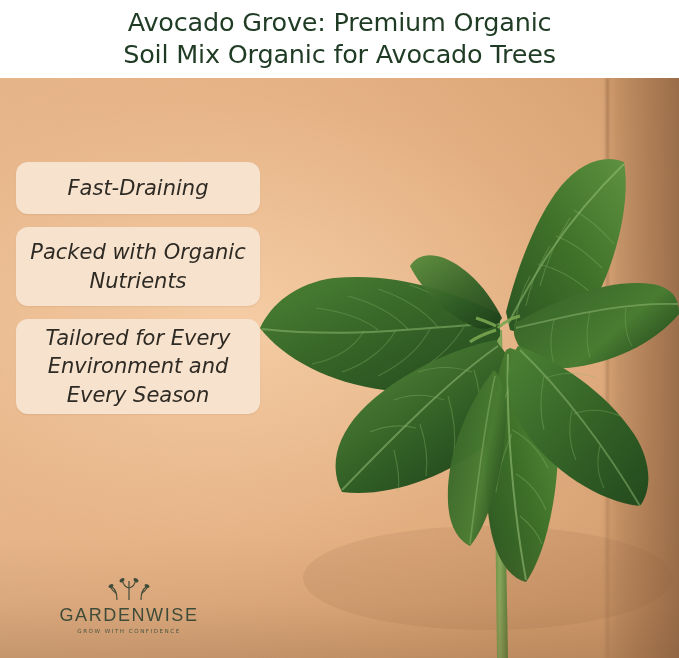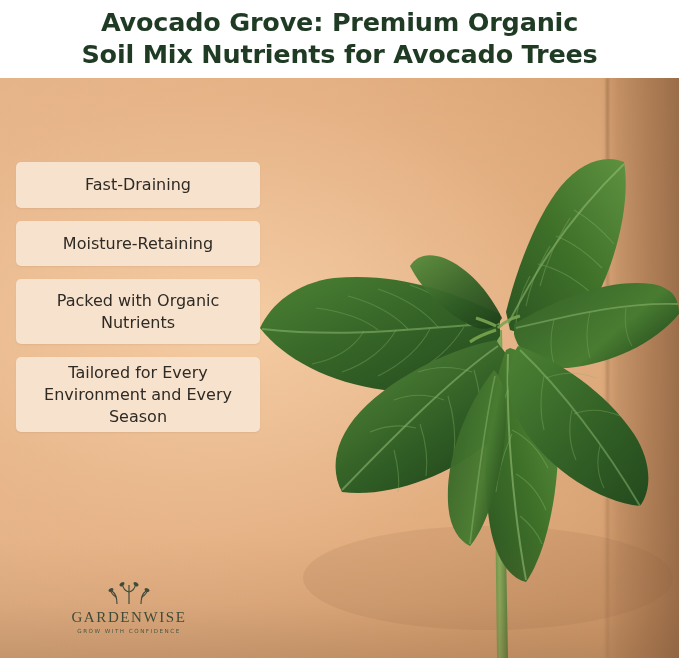--- a/index.html
+++ b/index.html
@@ -33,21 +33,21 @@
     align-items: center;
     justify-content: center;
     box-sizing: border-box;
     padding: 0 28px;
   }
   .headline {
     margin: 0;
     text-align: center;
     color: #1f3b24;
     font-size: 25.5px;
-    font-weight: bold;
+    font-weight: normal;
     line-height: 1.25;
     letter-spacing: -0.2px;
     font-family: "DejaVu Sans", sans-serif;
   }
   .headline .line2 {
     display: block;
   }
   
   .scene {
     position: absolute;
@@ -94,49 +94,50 @@
   
   .features {
     position: absolute;
     left: 16px;
     top: 84px;
     width: 244px;
   }
   .chip {
     background: #f7e2cd;
     color: #2e2a24;
-    border-radius: 5px;
+    border-radius: 12px;
     text-align: center;
-    font-size: 16px;
+    font-size: 21px;
     line-height: 1.35;
     padding: 12px 10px;
     margin-bottom: 13px;
     box-shadow: 0 1px 2px rgba(120,82,52,0.10);
     font-family: "DejaVu Sans", sans-serif;
+    font-style: italic;
   }
   .chip.two-line { padding: 11px 10px; }
   .chip.three-line { padding: 5px 10px; }
   
   .brand {
     position: absolute;
     left: 44px;
     bottom: 24px;
     width: 170px;
     text-align: center;
     color: #3b4a36;
   }
   .brand-sprout {
     display: block;
     margin: 0 auto 3px auto;
   }
   .brand-name {
-    font-size: 15px;
+    font-size: 18px;
     letter-spacing: 1.6px;
     color: #3f4b39;
-    font-family: Liberation Serif, serif;
+    font-family: Liberation Sans, sans-serif;
   }
   .brand-tagline {
     font-size: 5.6px;
     letter-spacing: 1.5px;
     color: #4b5742;
     margin-top: 2px;
     font-family: "DejaVu Sans", sans-serif;
   }
   
   .plant {
@@ -149,21 +150,21 @@
   }
 </style>
 </head>
 <body>
 
 <div class="poster">
 
   <div class="header">
     <h1 class="headline">
       <span>Avocado Grove: Premium Organic</span>
-      <span class="line2">Soil Mix Nutrients for Avocado Trees</span>
+      <span class="line2">Soil Mix Organic for Avocado Trees</span>
     </h1>
   </div>
 
   <div class="scene">
     <div class="wall"></div>
     <div class="wall-corner-line"></div>
     <div class="wall-edge"></div>
 
     <svg class="plant" viewBox="0 0 441 580">
       <defs>
@@ -288,21 +289,20 @@
         <path d="M258 252 C252 254 240 258 232 264"></path>
         <path d="M260 250 C266 244 274 240 282 238"></path>
         <path d="M258 248 C250 244 244 242 238 240"></path>
       </g>
     </svg>
 
     <div class="floor-shadow"></div>
 
     <div class="features">
       <div class="chip">Fast-Draining</div>
-      <div class="chip">Moisture-Retaining</div>
       <div class="chip two-line">Packed with Organic Nutrients</div>
       <div class="chip three-line">Tailored for Every Environment and Every Season</div>
     </div>
 
     <div class="brand">
       <svg class="brand-sprout" width="42" height="26" viewBox="0 0 42 26">
         <g stroke="#3f4b39" stroke-width="1.2" fill="none">
           <path d="M9 24 C9 17 7 13 4 11"></path>
           <path d="M8 17 C5 15 3 13 2.5 10"></path>
           <path d="M21 24 C21 14 21 9 21 5"></path>

